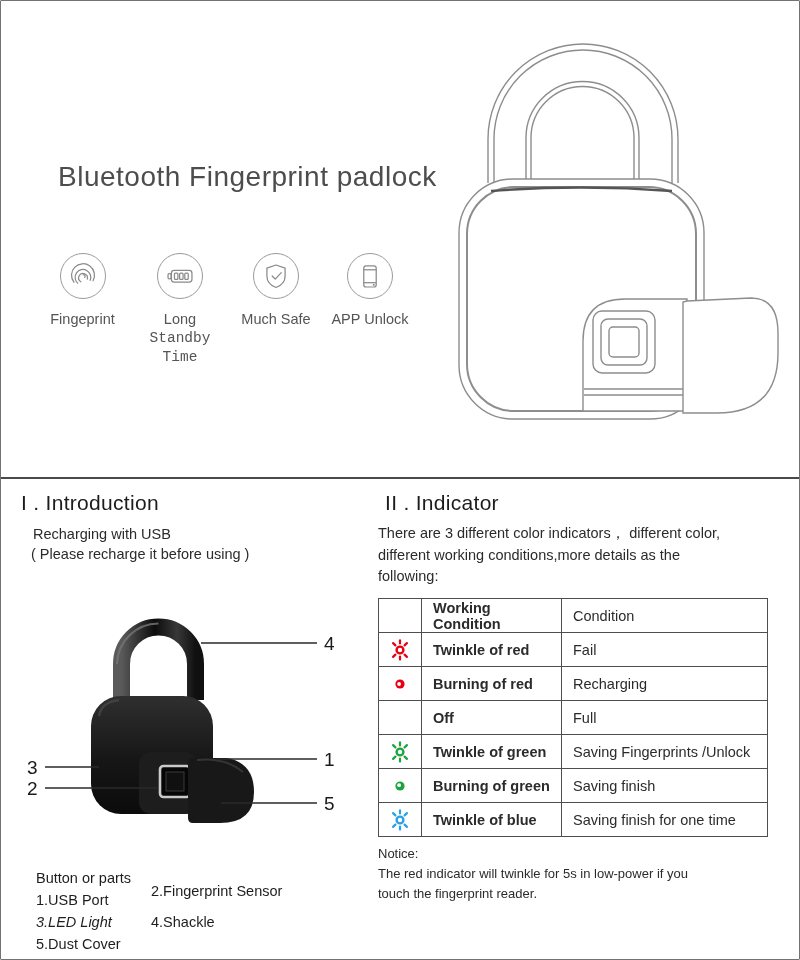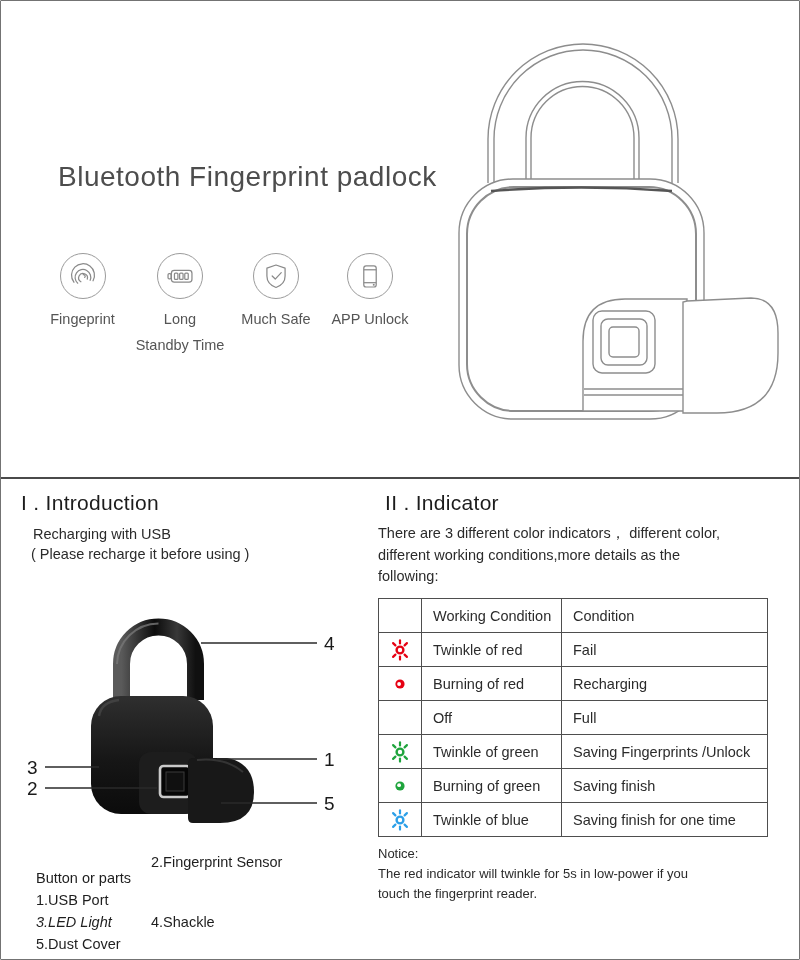--- a/index.html
+++ b/index.html
@@ -31,21 +31,21 @@
   .h2{position:absolute;font-size:21px;color:#1c1c1c;font-weight:500;letter-spacing:.3px;}
   .sub{position:absolute;font-size:14.5px;color:#2b2b2b;}
   .para{position:absolute;left:377px;top:522px;font-size:14.5px;line-height:21.5px;color:#2b2b2b;}
   
   .ind-table{
     position:absolute;left:377px;top:597px;border-collapse:collapse;
     font-size:14.5px;color:#2b2b2b;background:#fff;
   }
   .ind-table td{border:1px solid #4e4e4e;height:33px;padding:0 0 0 11px;}
   .ind-table td.icon-cell{width:42px;padding:0;text-align:center;vertical-align:middle;}
-  .ind-table td.wc-cell{width:128px;}
+  .ind-table td.wc-cell{width:128px;font-weight:bold;}
   .ind-table td.cd-cell{width:194px;}
   .led{display:inline-block;line-height:0;vertical-align:middle;}
   
   .notice{position:absolute;left:377px;font-size:13px;color:#2b2b2b;line-height:20px;}
   
   .parts-title{position:absolute;left:35px;top:869px;font-size:14.5px;color:#1e1e1e;}
   .part{position:absolute;font-size:14.5px;color:#1e1e1e;}
   
   .figure{position:absolute;left:20px;top:593px;}
 </style>
@@ -97,21 +97,21 @@
       <div class="feature-circle">
         <svg width="46" height="46" viewBox="0 0 46 46" fill="none" stroke="#8a8a8a" stroke-width="1.3">
           <rect x="14" y="17" width="21.5" height="12.5" rx="3"></rect>
           <rect x="10.5" y="20.6" width="3.2" height="5.4" rx="1.2"></rect>
           <rect x="17.2" y="20" width="3.6" height="6.6" rx="1"></rect>
           <rect x="22.6" y="20" width="3.6" height="6.6" rx="1"></rect>
           <rect x="28" y="20" width="3.6" height="6.6" rx="1"></rect>
         </svg>
       </div>
       <div class="feature-label">Long</div>
-      <div class="feature-label" style="margin-top:7px;">Standby Time</div>
+      <div class="feature-label" style="margin-top:0;font-family:Liberation Mono, monospace;">Standby Time</div>
     </div>
     <div class="feature">
       <div class="feature-circle">
         <svg width="46" height="46" viewBox="0 0 46 46" fill="none" stroke="#8a8a8a" stroke-width="1.3" stroke-linejoin="round" stroke-linecap="round">
           <path d="M23 11.5 L32.5 14.8 V23 Q32.5 31.5 23 35 Q13.5 31.5 13.5 23 V14.8 Z"></path>
           <path d="M19 23 l3.2 3.2 L28.5 19.5"></path>
         </svg>
       </div>
       <div class="feature-label">Much Safe</div>
     </div>
@@ -175,21 +175,21 @@
       <text x="303" y="56">4</text>
       <text x="303" y="172">1</text>
       <text x="303" y="216">5</text>
       <text x="6" y="180">3</text>
       <text x="6" y="201">2</text>
     </g>
   </svg>
 
   <div class="parts-title">Button or parts</div>
   <div class="part" style="left:35px;top:891px;">1.USB Port</div>
-  <div class="part" style="left:150px;top:853px;">2.Fingerprint Sensor</div>
+  <div class="part" style="left:150px;top:882px;">2.Fingerprint Sensor</div>
   <div class="part" style="left:35px;top:913px;font-style:italic;">3.LED Light</div>
   <div class="part" style="left:150px;top:913px;">4.Shackle</div>
   <div class="part" style="left:35px;top:935px;">5.Dust Cover</div>
 
   <div class="h2" style="left:384px;top:490px;">II . Indicator</div>
   <div class="para">
     <div>There are 3 different color indicators，  different color,</div>
     <div>different working conditions,more details as the</div>
     <div>following:</div>
   </div>

